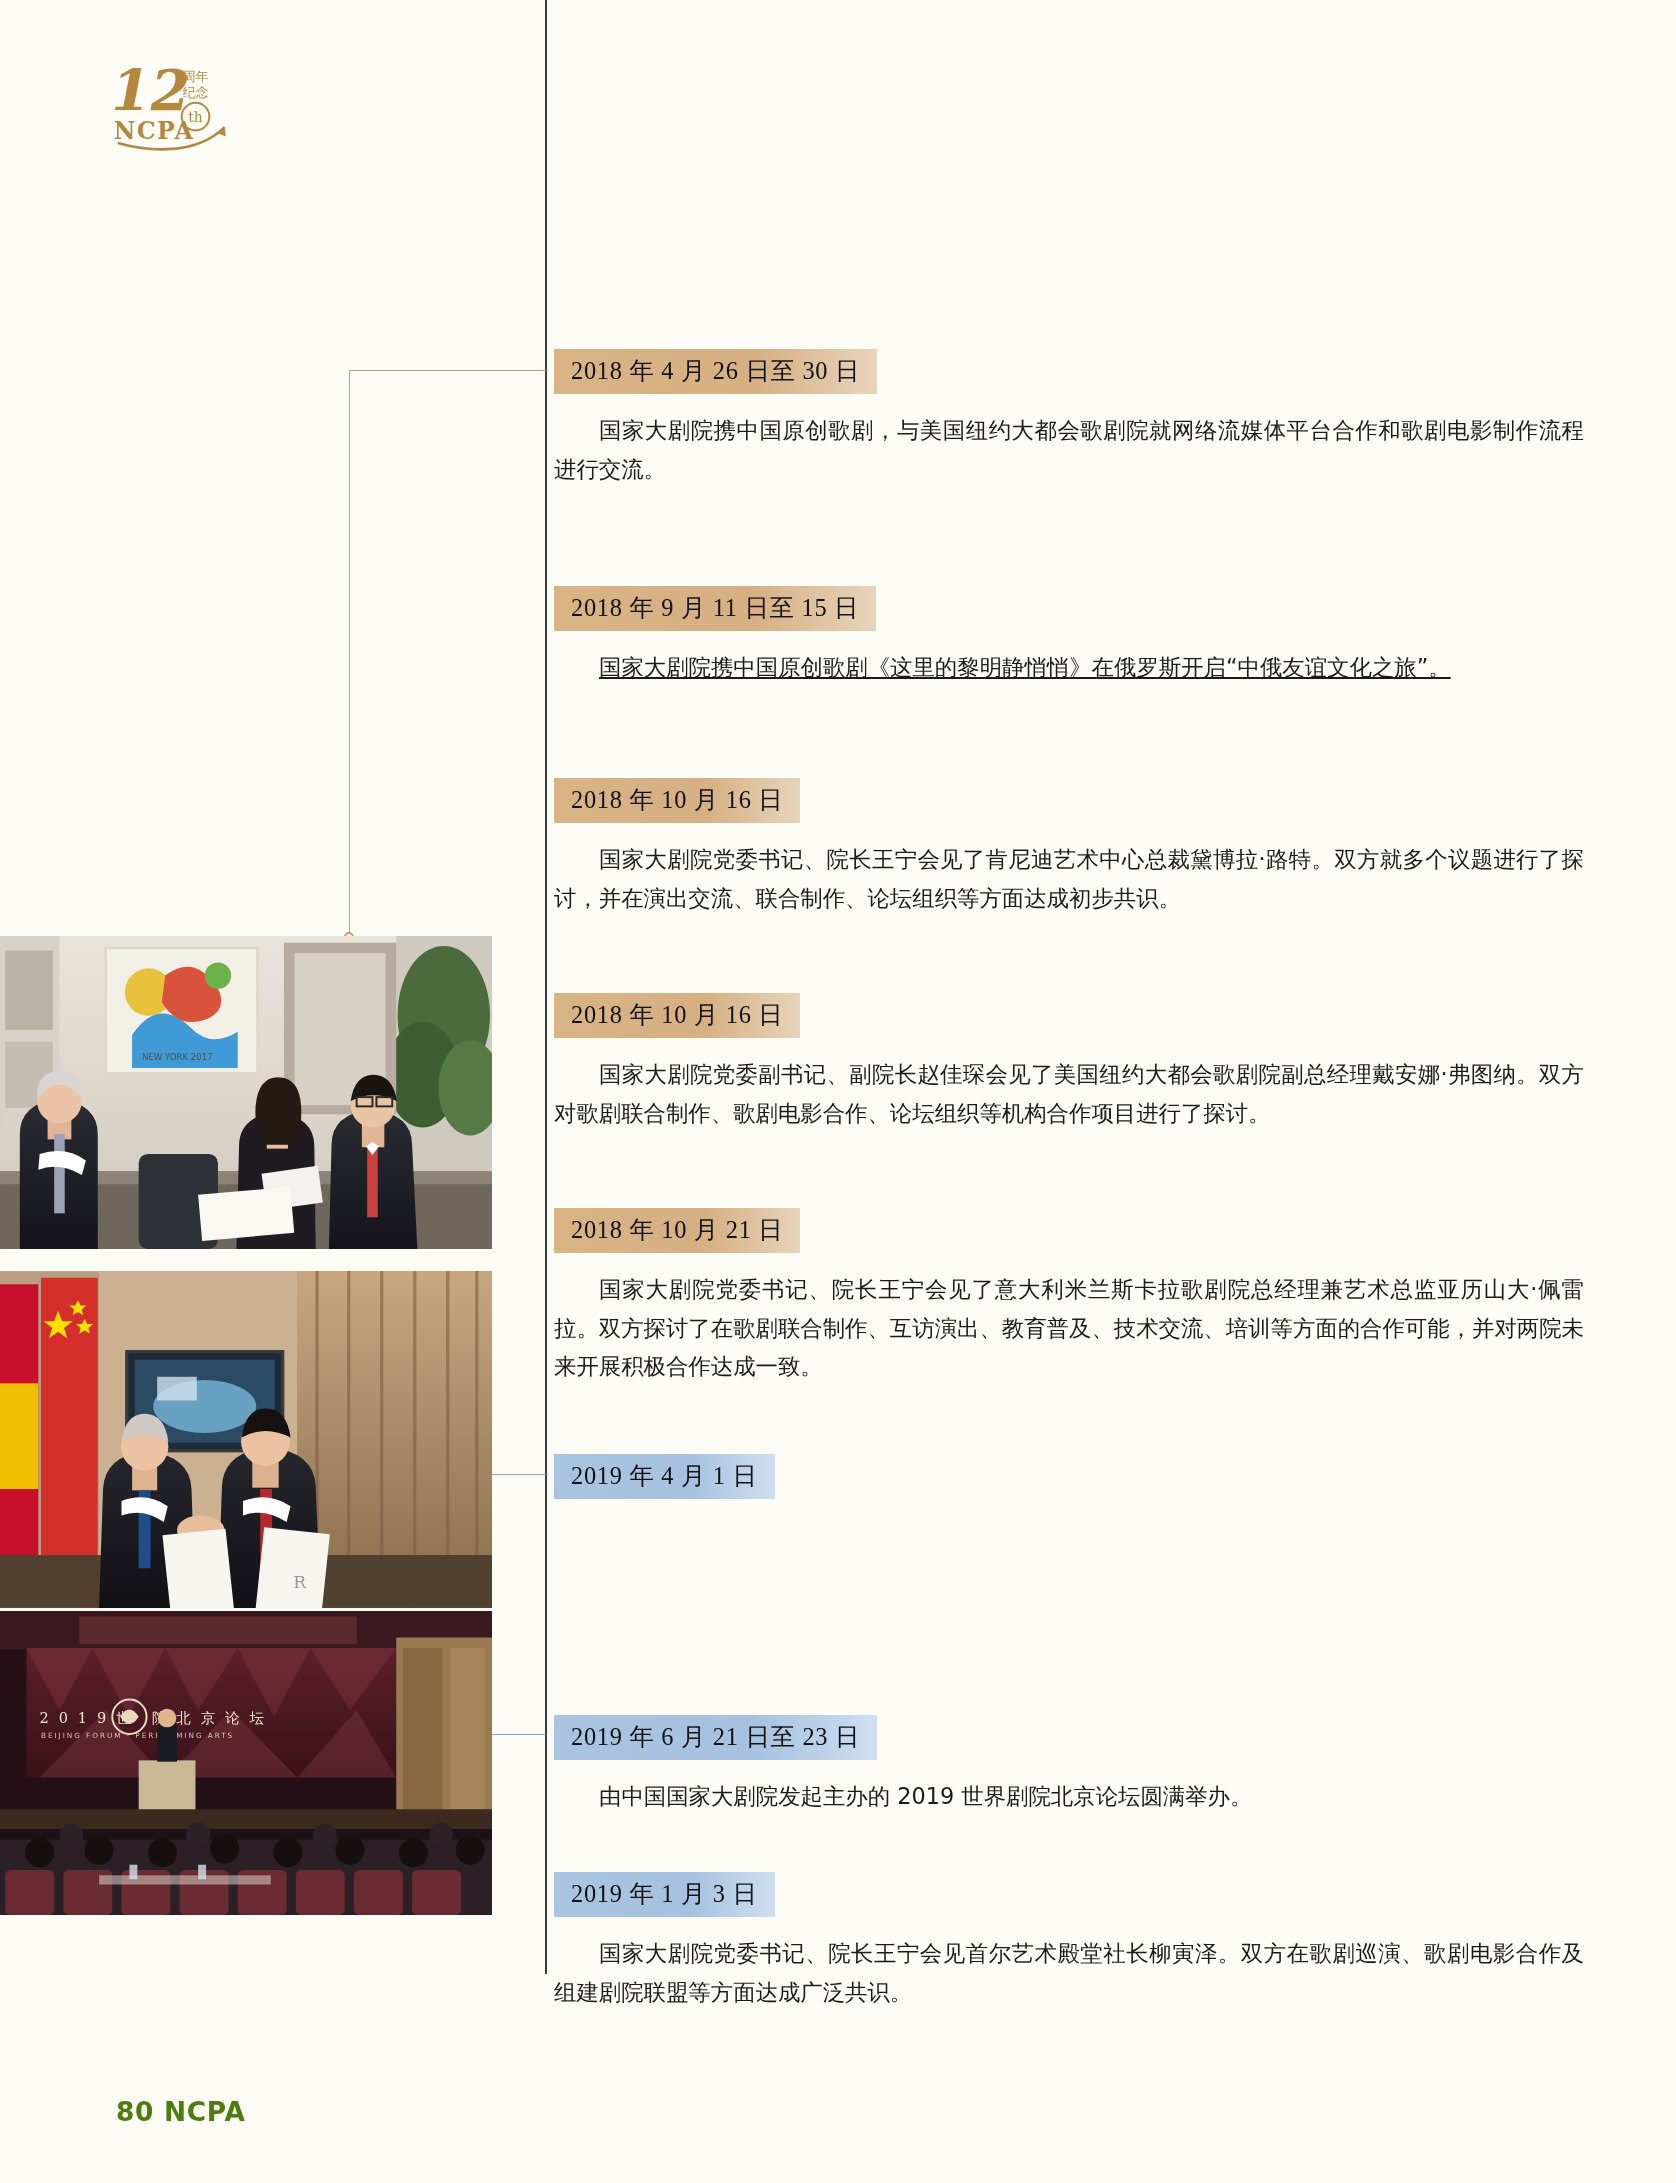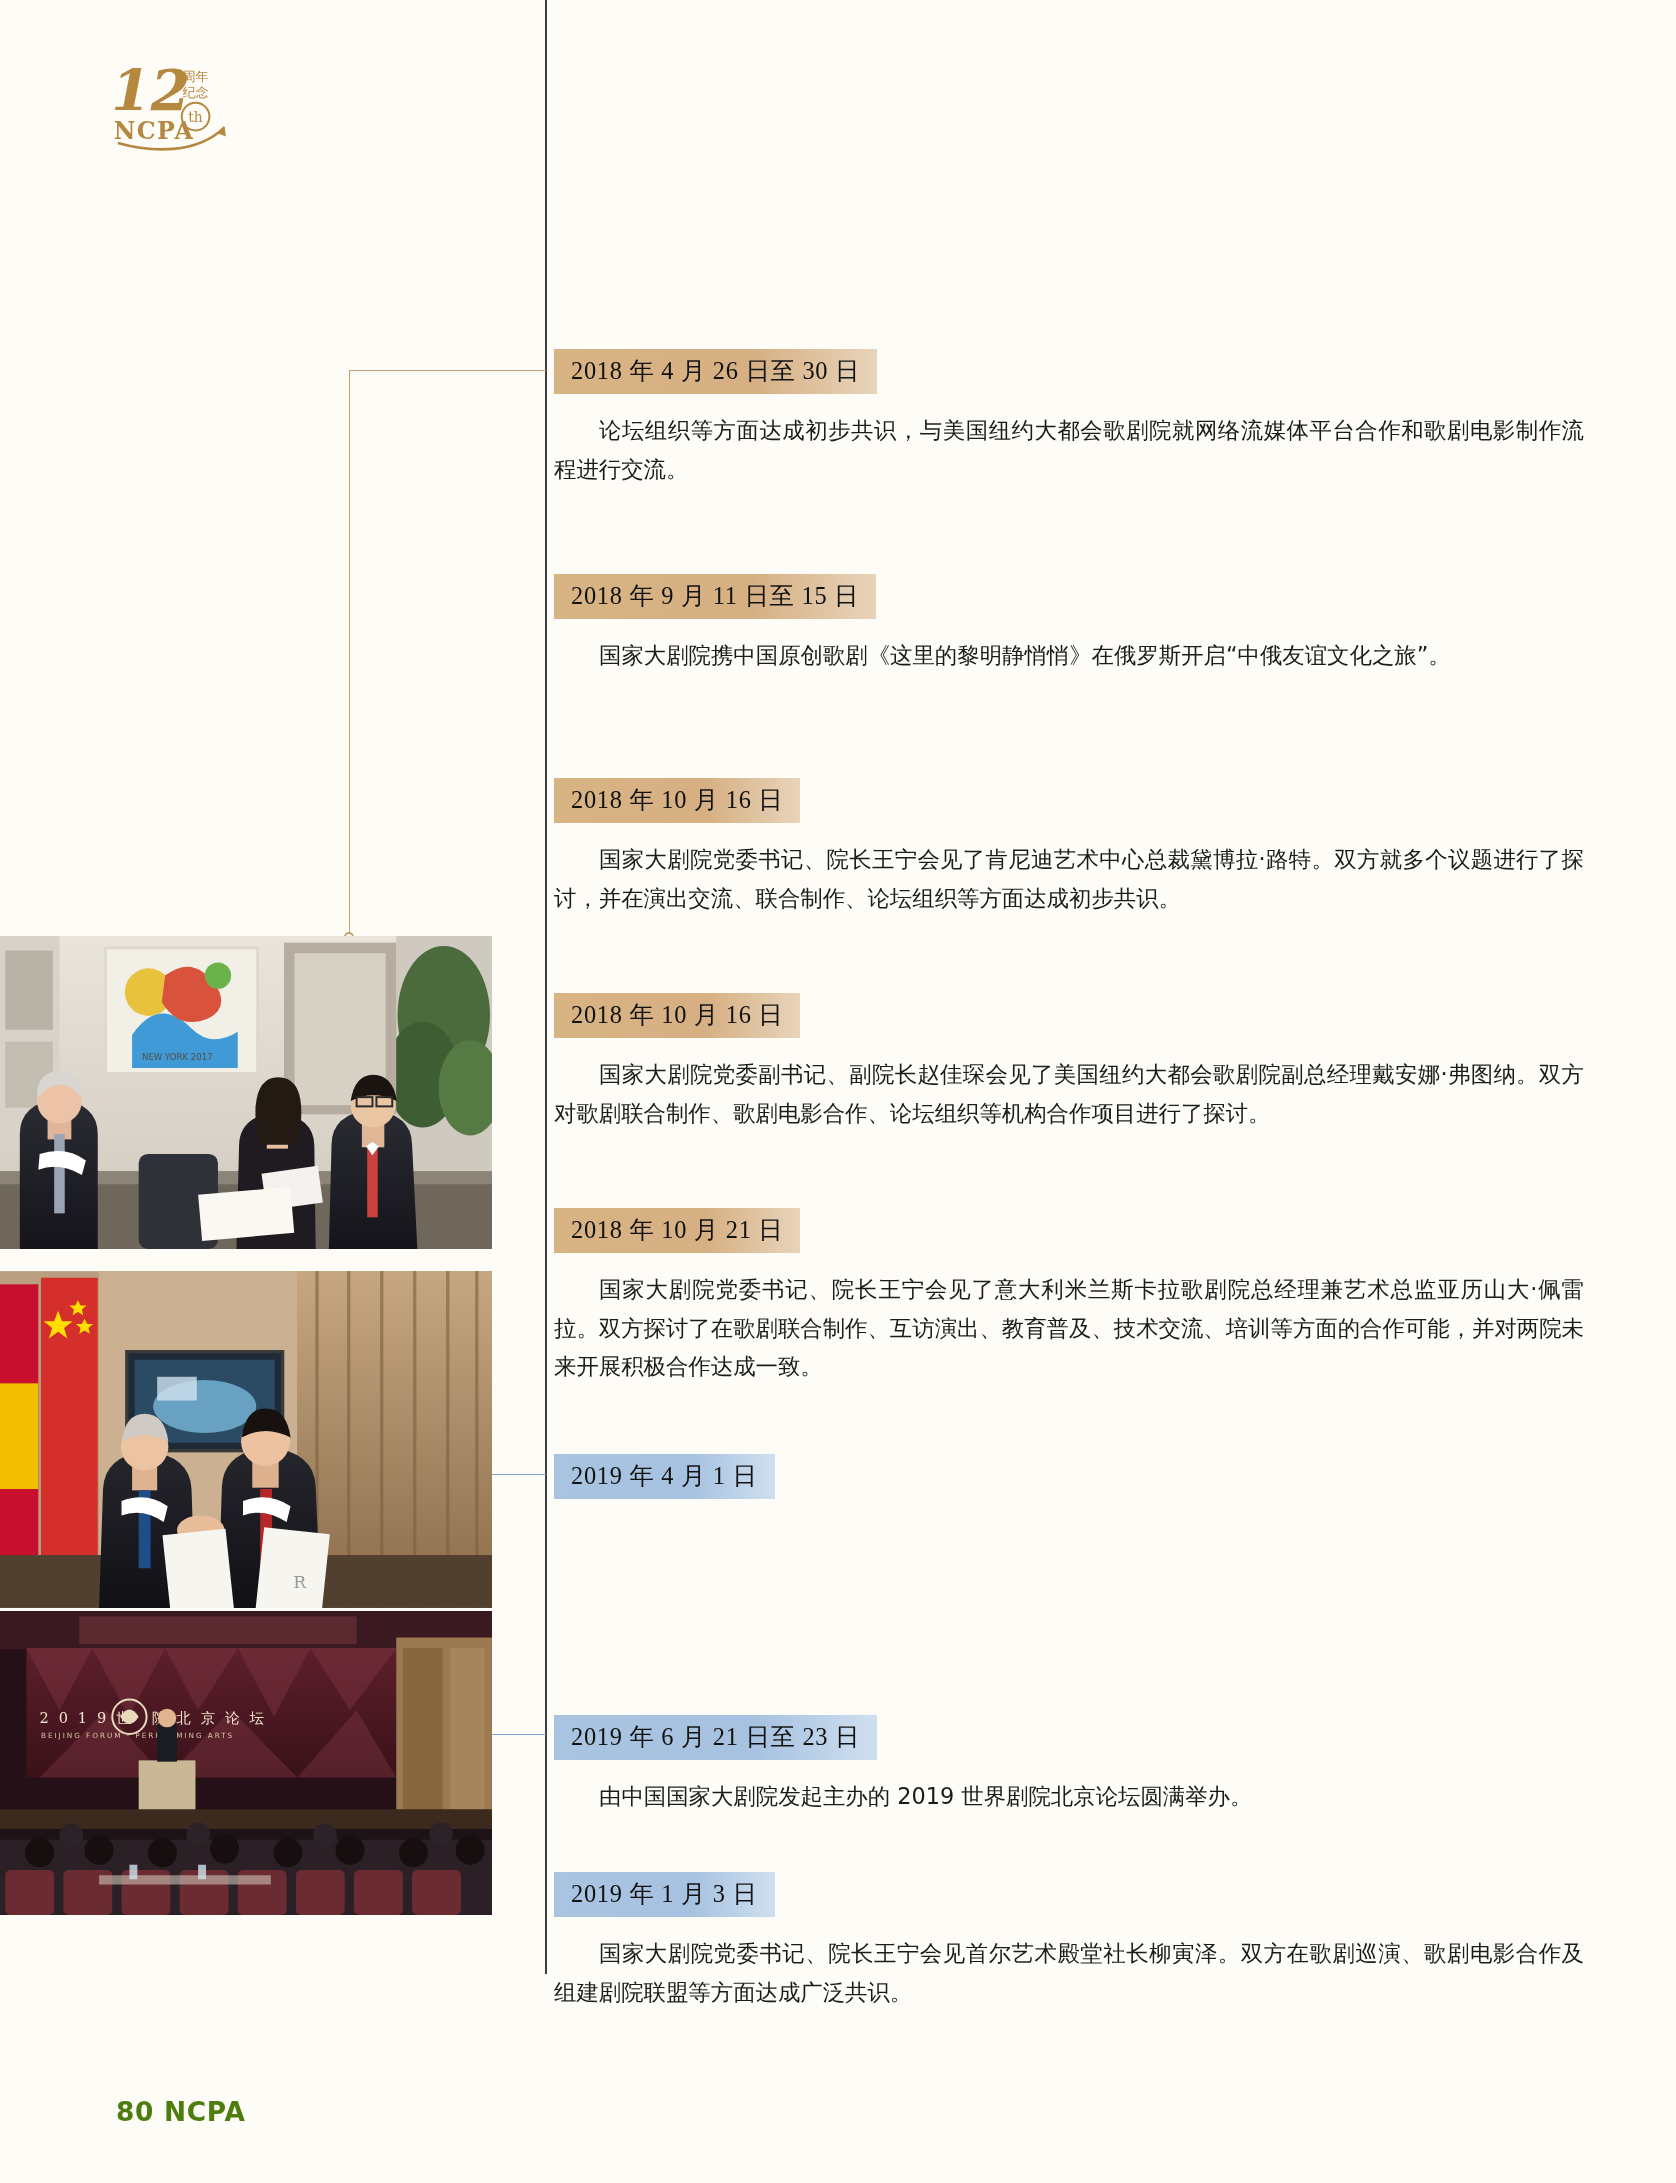--- a/index.html
+++ b/index.html
@@ -350,24 +350,24 @@
       </g>
 
       <rect x="150" y="400" width="260" height="14" fill="#d9d2c4" opacity="0.55"></rect>
       <rect x="196" y="384" width="12" height="22" fill="#cfe4ee" opacity="0.8"></rect>
       <rect x="300" y="384" width="12" height="22" fill="#cfe4ee" opacity="0.8"></rect>
     </svg>
   </div>
 
   <div class="entry" style="top:349px;">
     <div class="date-tag gold">2018 年 4 月 26 日至 30 日</div>
-    <div class="body-text">论坛组织等方面达成初步共识，与美国纽约大都会歌剧院就网络流媒体平台合作和歌剧电影制作流程进行交流。</div>
-  </div>
-
-  <div class="entry" style="top:574px;">
+    <div class="body-text">国家大剧院携中国原创歌剧，与美国纽约大都会歌剧院就网络流媒体平台合作和歌剧电影制作流程进行交流。</div>
+  </div>
+
+  <div class="entry" style="top:586px;text-decoration:underline;">
     <div class="date-tag gold">2018 年 9 月 11 日至 15 日</div>
     <div class="body-text">国家大剧院携中国原创歌剧《这里的黎明静悄悄》在俄罗斯开启“中俄友谊文化之旅”。</div>
   </div>
 
   <div class="entry" style="top:778px;">
     <div class="date-tag gold">2018 年 10 月 16 日</div>
     <div class="body-text">国家大剧院党委书记、院长王宁会见了肯尼迪艺术中心总裁黛博拉·路特。双方就多个议题进行了探讨，并在演出交流、联合制作、论坛组织等方面达成初步共识。</div>
   </div>
 
   <div class="entry" style="top:993px;">

